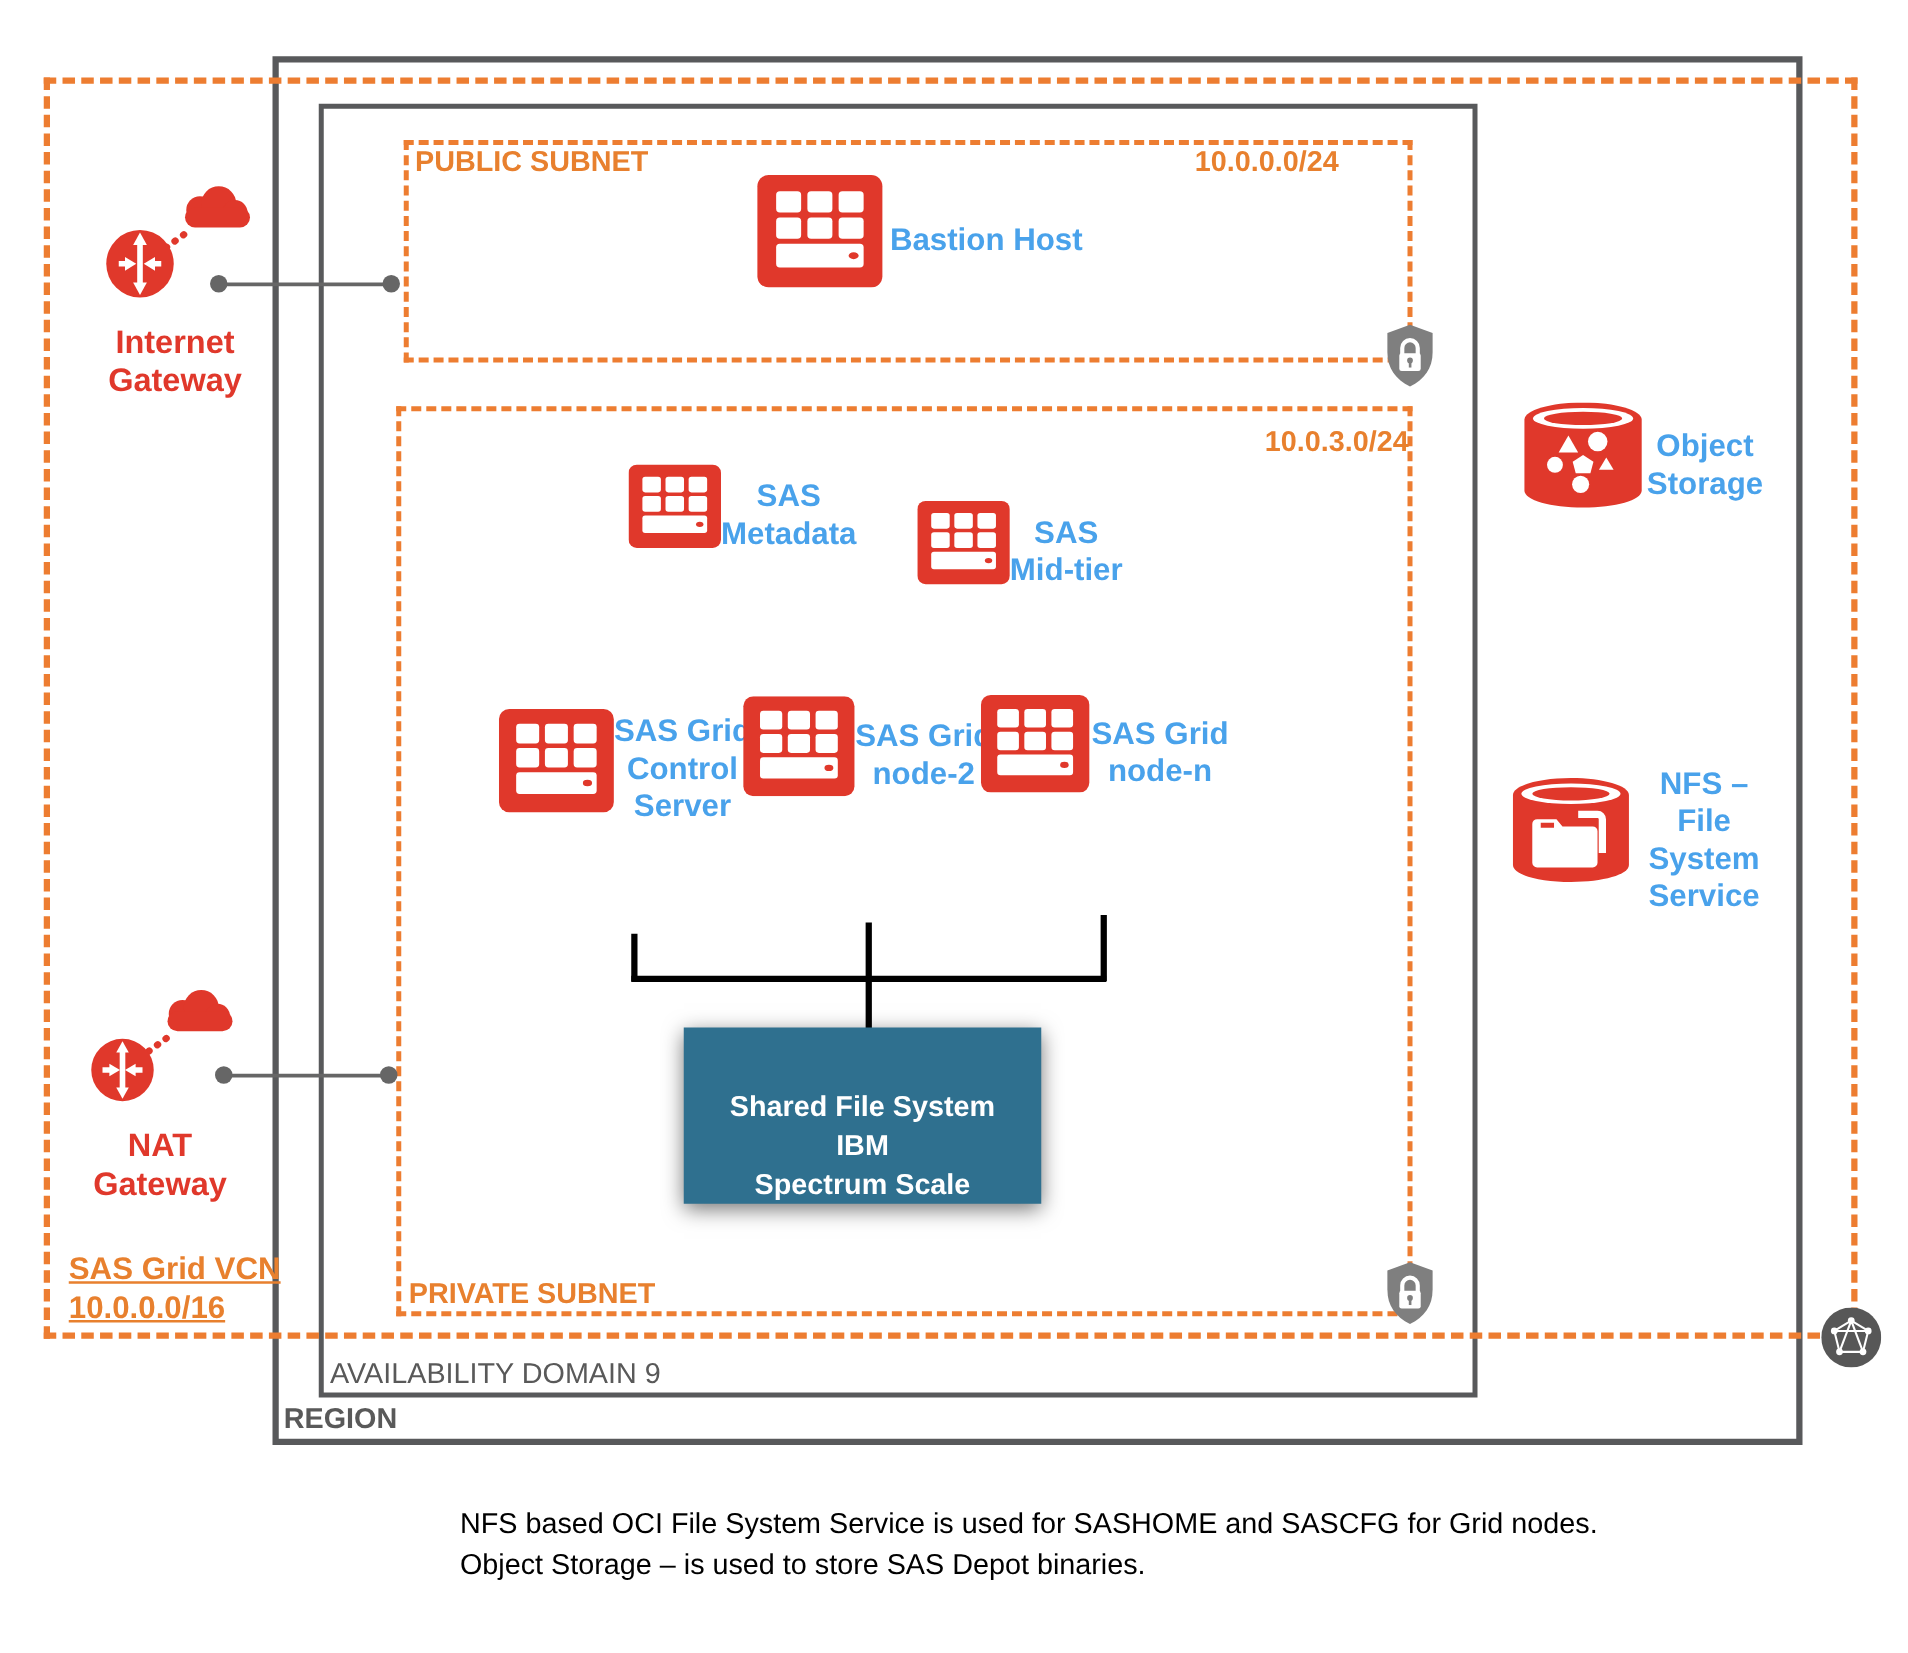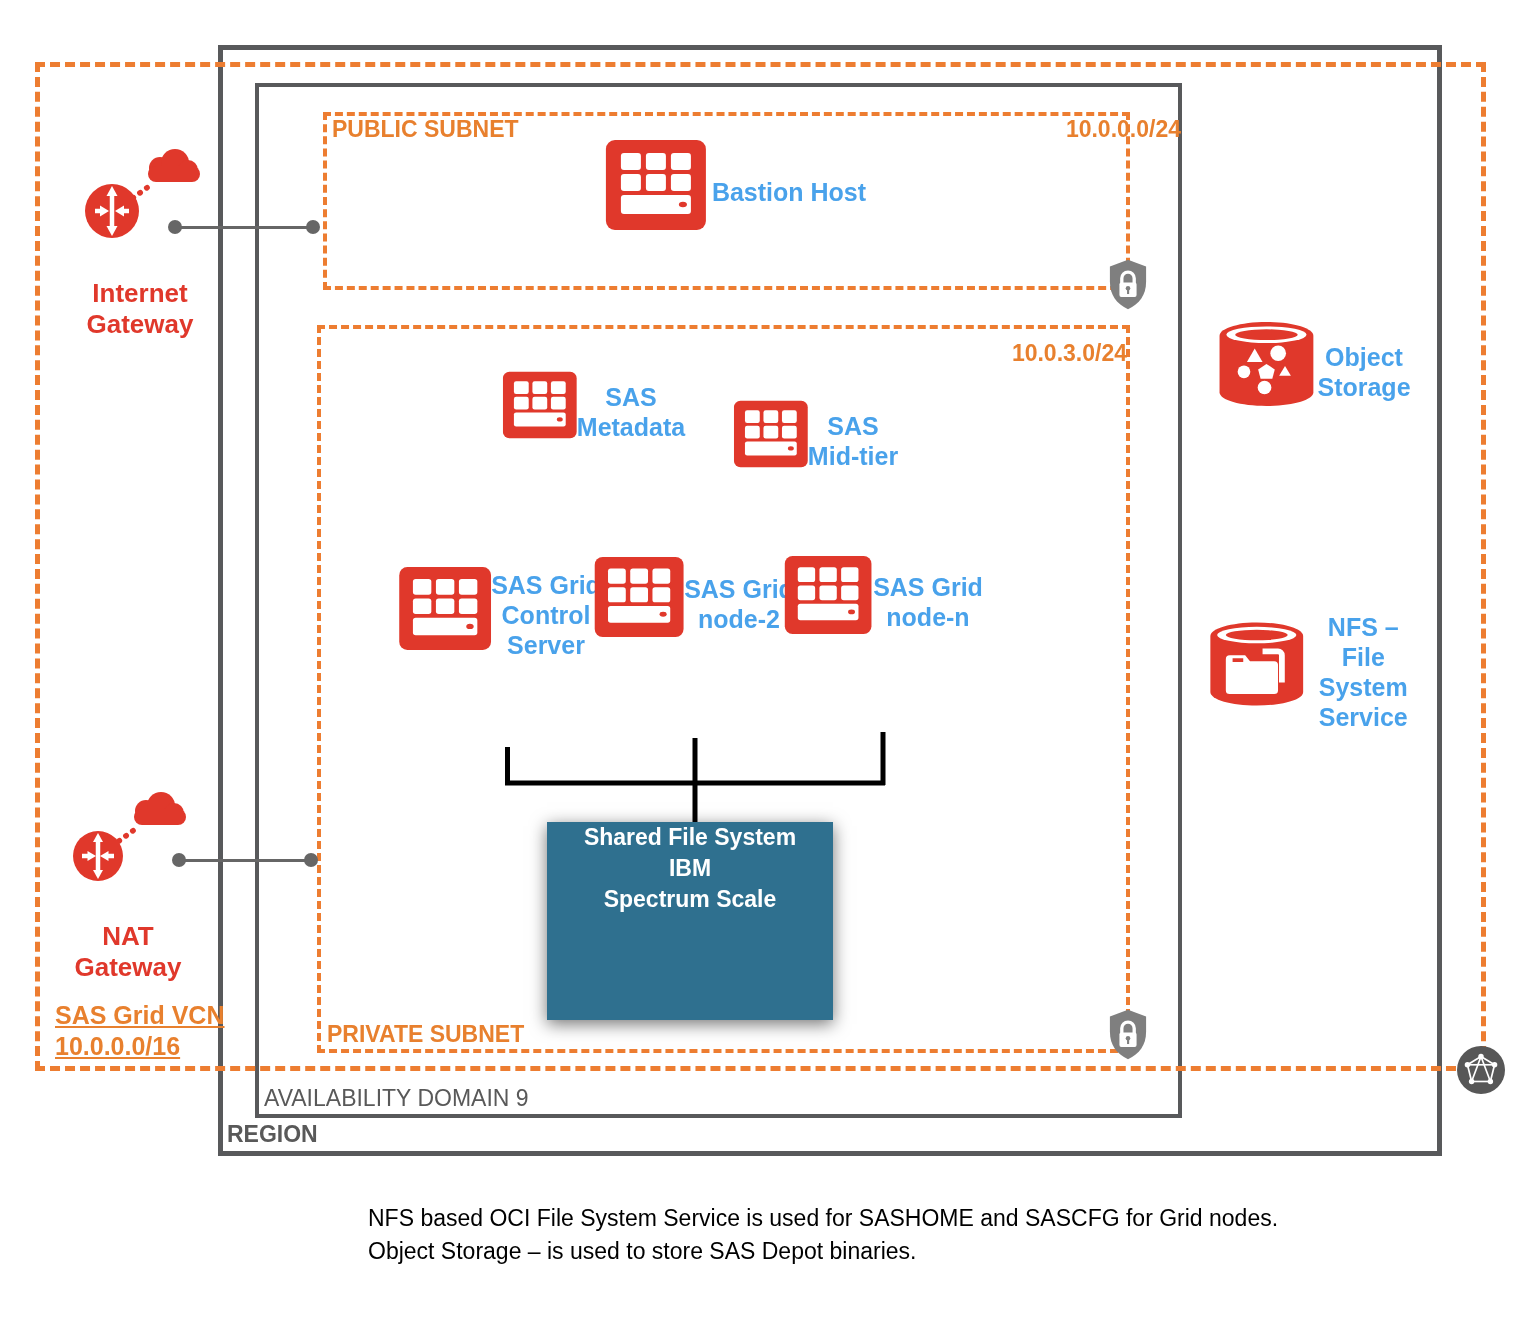--- a/index.html
+++ b/index.html
@@ -7,56 +7,56 @@
           font-family:"Liberation Sans",sans-serif;}
   .abs{position:absolute;box-sizing:border-box;}
   
   .region-box{left:218px;top:45px;width:1224px;height:1111px;border:5px solid #58595B;}
   .ad-box{left:255px;top:83px;width:927px;height:1035px;border:4px solid #58595B;}
   .vcn-box{left:35px;top:62px;width:1451px;height:1009px;border:5px dashed #ED7D31;}
   .subnet{border:4px dashed #ED7D31;}
   .public-subnet{left:323px;top:112px;width:807px;height:178px;}
   .private-subnet{left:317px;top:325px;width:813px;height:728px;}
   
-  .lbl{white-space:pre-line;margin-top:20px;}
+  .lbl{white-space:pre-line;}
   .subnet-lbl{color:#E8802E;font-weight:bold;font-size:23px;}
   .cidr-lbl{color:#E8802E;font-weight:bold;font-size:23px;transform:translateX(-100%);}
   .gray-lbl{color:#595959;font-size:23px;}
   .bold{font-weight:bold;}
   .vcn-lbl{color:#E8802E;font-weight:bold;font-size:25px;line-height:31px;}
   .red-lbl{color:#E0382B;font-weight:bold;font-size:26px;line-height:31px;text-align:center;transform:translateX(-50%);}
   
   .entity{display:flex;align-items:center;transform:translateX(-50%);}
   .entity .node-label{margin-top:14px;color:#49A2EB;font-weight:bold;font-size:25px;
                       line-height:30px;text-align:center;white-space:pre-line;}
   
   .link{height:3px;background:#666;}
   .link .dot{position:absolute;top:-6px;width:14px;height:14px;border-radius:50%;background:#666;}
   .link .dot.left{left:-3px;} .link .dot.right{right:-3px;}
   
-  .shared-box{left:547px;top:822px;width:286px;height:198px;background:#2F708F;
-              box-shadow:0 4px 16px rgba(0,0,0,.55);display:flex;align-items:flex-start;justify-content:center;}
+  .shared-box{left:547px;top:822px;width:286px;height:141px;background:#2F708F;
+              box-shadow:0 4px 16px rgba(0,0,0,.55);display:flex;align-items:flex-end;justify-content:center;}
   .shared-box .txt{color:#fff;font-weight:bold;font-size:23px;line-height:31px;text-align:center;white-space:pre-line;}
   
   .notes{left:368px;top:1202px;width:1020px;color:#000;font-size:23px;line-height:33px;}
   .notes p{margin:0;}
 </style>
 </head>
 <body>
 
 <div class="canvas">
 
   <div class="abs region-box"></div>
   <div class="abs ad-box"></div>
   <div class="abs vcn-box"></div>
   <div class="abs subnet public-subnet"></div>
   <div class="abs subnet private-subnet"></div>
 
   <div class="abs subnet-lbl" style="left:332px;top:116px;">PUBLIC SUBNET</div>
-  <div class="abs cidr-lbl" style="left:1181px;top:116px;">10.0.0.0/24</div>
+  <div class="abs cidr-lbl" style="left:1071px;top:116px;">10.0.0.0/24</div>
   <div class="abs cidr-lbl" style="left:1115px;top:340px;margin-left:12px;">10.0.3.0/24</div>
   <div class="abs subnet-lbl" style="left:327px;top:1021px;">PRIVATE SUBNET</div>
   <div class="abs gray-lbl" style="left:264px;top:1085px;">AVAILABILITY DOMAIN 9</div>
   <div class="abs gray-lbl bold" style="left:227px;top:1121px;">REGION</div>
   <div class="abs vcn-lbl" style="left:55px;top:1000px;text-decoration:underline;">
     <span class="lbl">SAS Grid VCN</span><br>
     <span class="lbl">10.0.0.0/16</span>
   </div>
 
   <div class="abs link" style="left:171px;top:226px;width:146px;">

